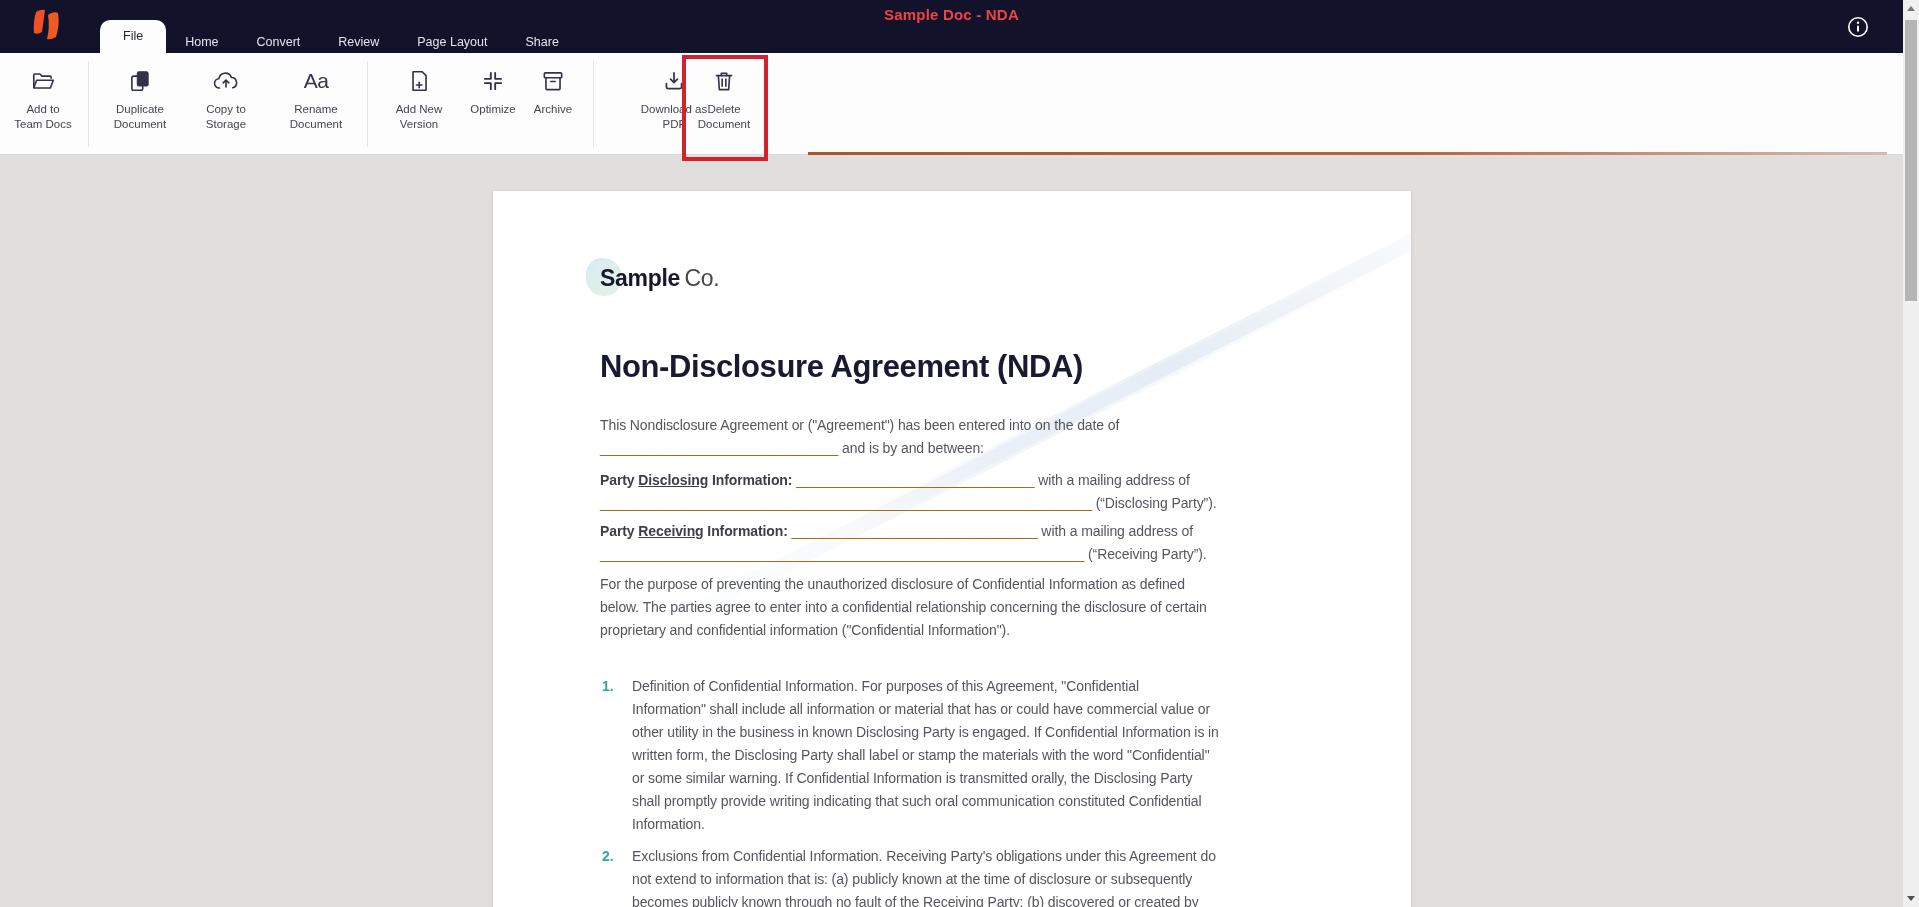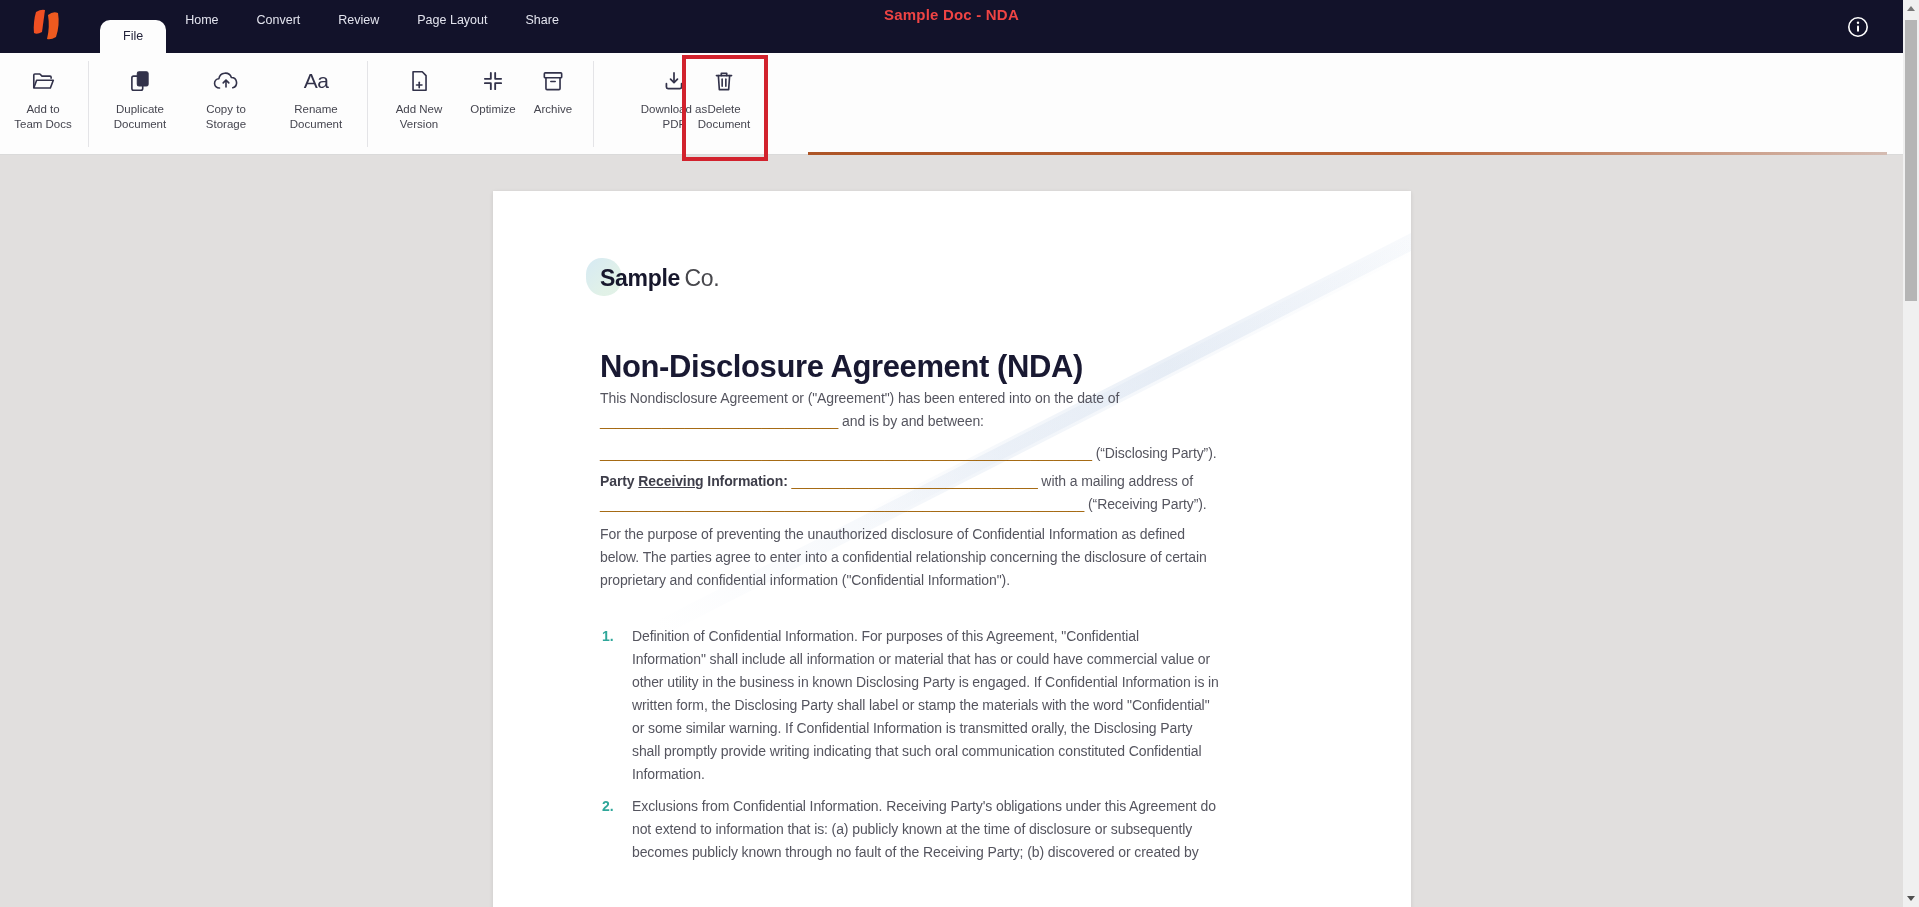--- a/index.html
+++ b/index.html
@@ -2,21 +2,21 @@
 <html><head>
 <meta charset="utf-8">
 <style>
   * { margin:0; padding:0; box-sizing:border-box; }
   html,body { width:1919px; height:907px; overflow:hidden; font-family:"Liberation Sans", sans-serif; background:#e1dfde; }
 
   
   .topbar { position:absolute; left:0; top:0; width:1903px; height:53px; background:#12122a; z-index:30; }
   .brand { position:absolute; left:28px; top:6px; width:36px; height:42px; }
   .tabs { position:absolute; left:100px; bottom:0; display:flex; align-items:flex-end; height:34px; }
-  .tab { color:#e3e4ee; font-size:12.5px; padding:9px 19px 26px; cursor:default; white-space:nowrap; }
+  .tab { color:#e3e4ee; font-size:12.5px; padding:9px 19px 4px; cursor:default; white-space:nowrap; }
   .tab.active { background:#fdfdfd; color:#23233a; border-radius:10px 10px 0 0; padding:9px 23px 10px; font-weight:400; }
   .doc-title { position:absolute; left:0; top:0; width:1903px; height:30px; line-height:30px; text-align:center; color:#ef4444; font-size:15px; font-weight:700; letter-spacing:.2px; }
   .info-btn { position:absolute; right:34px; top:16px; width:22px; height:22px; }
 
   
   .toolbar { position:absolute; left:0; top:53px; width:1903px; height:102px; background:#fdfdfd; border-bottom:1px solid #dadada; z-index:20; }
   .tb-item { position:absolute; top:14px; width:80px; display:flex; flex-direction:column; align-items:center; transform:translateX(-50%); cursor:default; }
   .tb-item .ticon { height:28px; display:flex; align-items:center; justify-content:center; color:#32324a; }
   .tb-item .tlabel { margin-top:7px; font-size:11.5px; line-height:1.3; color:#45454f; text-align:center; }
   .aa-glyph { font-size:21px; color:#32324a; font-weight:500; letter-spacing:-.5px; }
@@ -34,21 +34,21 @@
   .doc { position:relative; padding:72px 106px 0 107px; color:#55555f; }
   .logo-row { position:relative; height:30px; line-height:30px; white-space:nowrap; }
   .logo-blob { position:absolute; left:-14px; top:-5px; width:36px; height:38px; border-radius:45% 55% 50% 50%; background:linear-gradient(135deg,#cfe6f2 0%,#dcefe3 70%); opacity:.85; }
   .logo-bold { position:relative; font-weight:700; font-size:23px; color:#17172c; letter-spacing:-.3px; }
   .logo-reg { position:relative; font-weight:400; font-size:23px; color:#47474c; letter-spacing:-.3px; }
 
   h1.nda { margin-top:54px; font-size:31px; line-height:40px; font-weight:700; color:#191932; letter-spacing:-.4px; white-space:nowrap; }
 
   .bodytext { font-size:14px; line-height:23px; letter-spacing:-.1px; }
   .line { white-space:nowrap; }
-  .intro { }
+  .intro { margin-top:27px; }
   .party { margin-top:9px; }
   .party + .party { margin-top:5px; }
   .b { font-weight:700; color:#3e3e4a; }
   .bu { font-weight:700; color:#3e3e4a; text-decoration:underline; }
   .blank { color:#a16207; }
   .purpose { margin-top:7px; }
   .list { margin-top:33px; }
   .li { display:flex; margin-top:9px; }
   .li .num { width:32px; flex:0 0 32px; color:#2fa79a; font-weight:600; padding-left:2px; }
   .li .li-lines { flex:1; }
@@ -217,20 +217,21 @@
 
       <h1 class="nda">Non-Disclosure Agreement (NDA)</h1>
 
       <div class="bodytext">
         <div class="intro">
           <div class="line">This Nondisclosure Agreement or ("Agreement") has been entered into on the date of</div>
           <div class="line"><span class="blank">_______________________________</span><span> and is by and between:</span></div>
         </div>
 
         <div class="party">
+          <div class="line"><span class="b">Party </span><span class="bu">Disclosing</span><span class="b"> Information: </span><span class="blank">_______________________________</span><span> with a mailing address of</span></div>
           <div class="line"><span class="blank">________________________________________________________________</span><span> (“Disclosing Party”).</span></div>
         </div>
 
         <div class="party">
           <div class="line"><span class="b">Party </span><span class="bu">Receiving</span><span class="b"> Information: </span><span class="blank">________________________________</span><span> with a mailing address of</span></div>
           <div class="line"><span class="blank">_______________________________________________________________</span><span> (“Receiving Party”).</span></div>
         </div>
 
         <div class="purpose">
           <div class="line">For the purpose of preventing the unauthorized disclosure of Confidential Information as defined</div>

